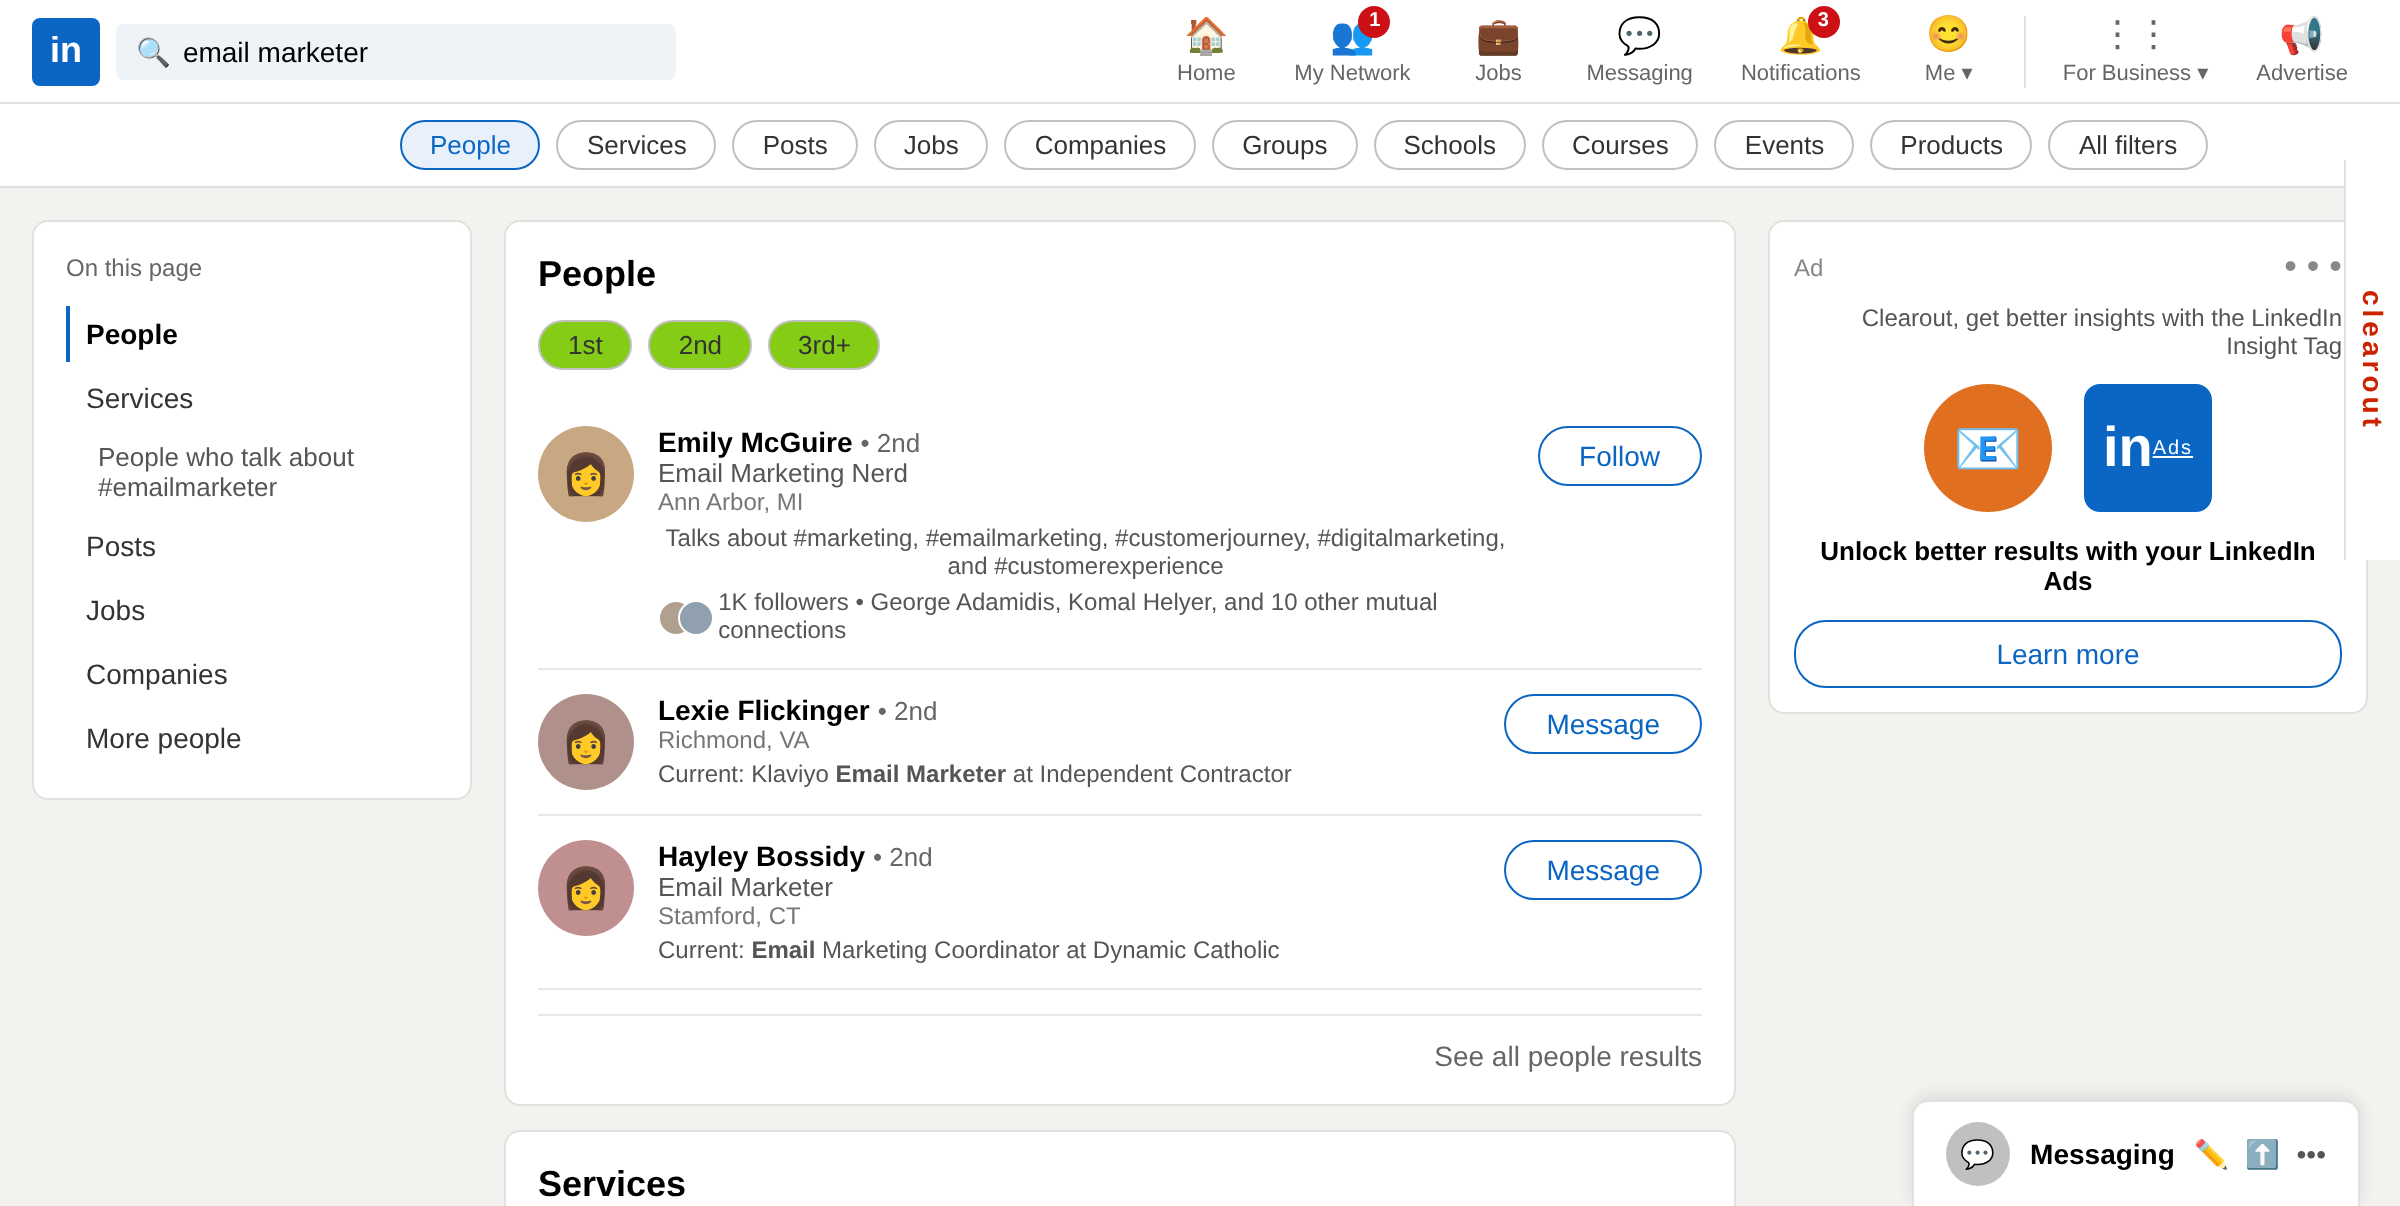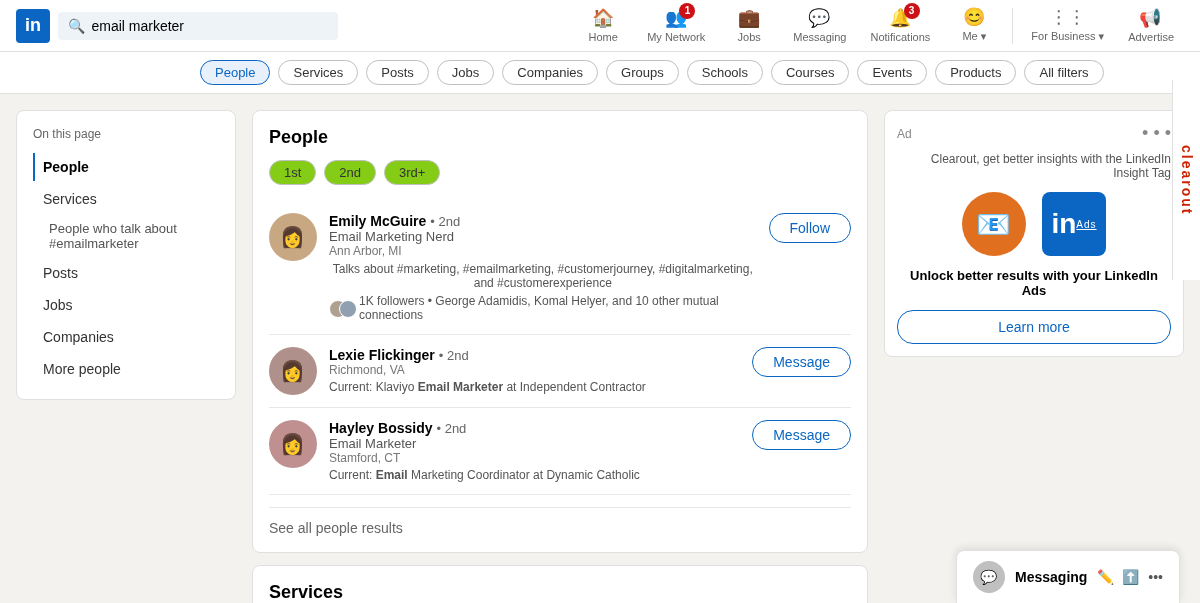--- a/index.html
+++ b/index.html
@@ -177,21 +177,21 @@
       border-radius: 16px;
       padding: 6px 20px;
       font-size: 14px;
       color: #0a66c2;
       background: #fff;
       cursor: pointer;
       font-weight: 500;
     }
 
     .see-all {
-      text-align: left;
+      text-align: right;
       margin-top: 12px;
       padding-top: 12px;
       border-top: 1px solid #e8e8e8;
       color: #666;
       font-size: 14px;
       cursor: pointer;
     }
 
     
     .current-line { font-size: 12px; color: #555; margin-top: 3px; }

